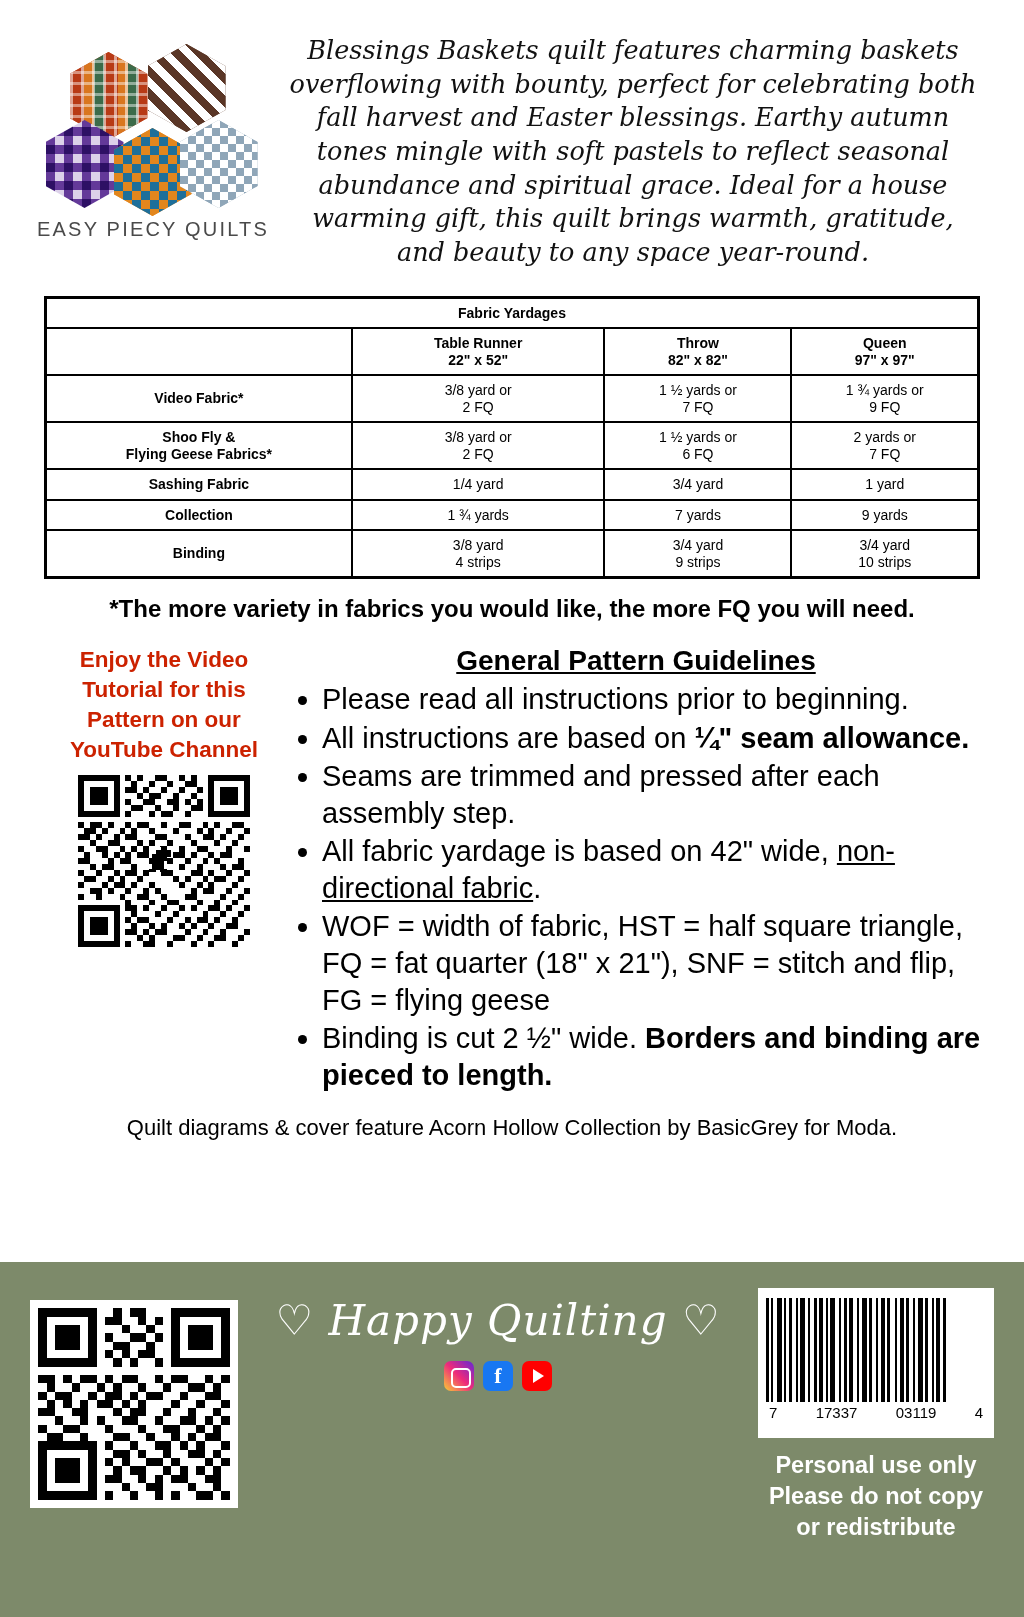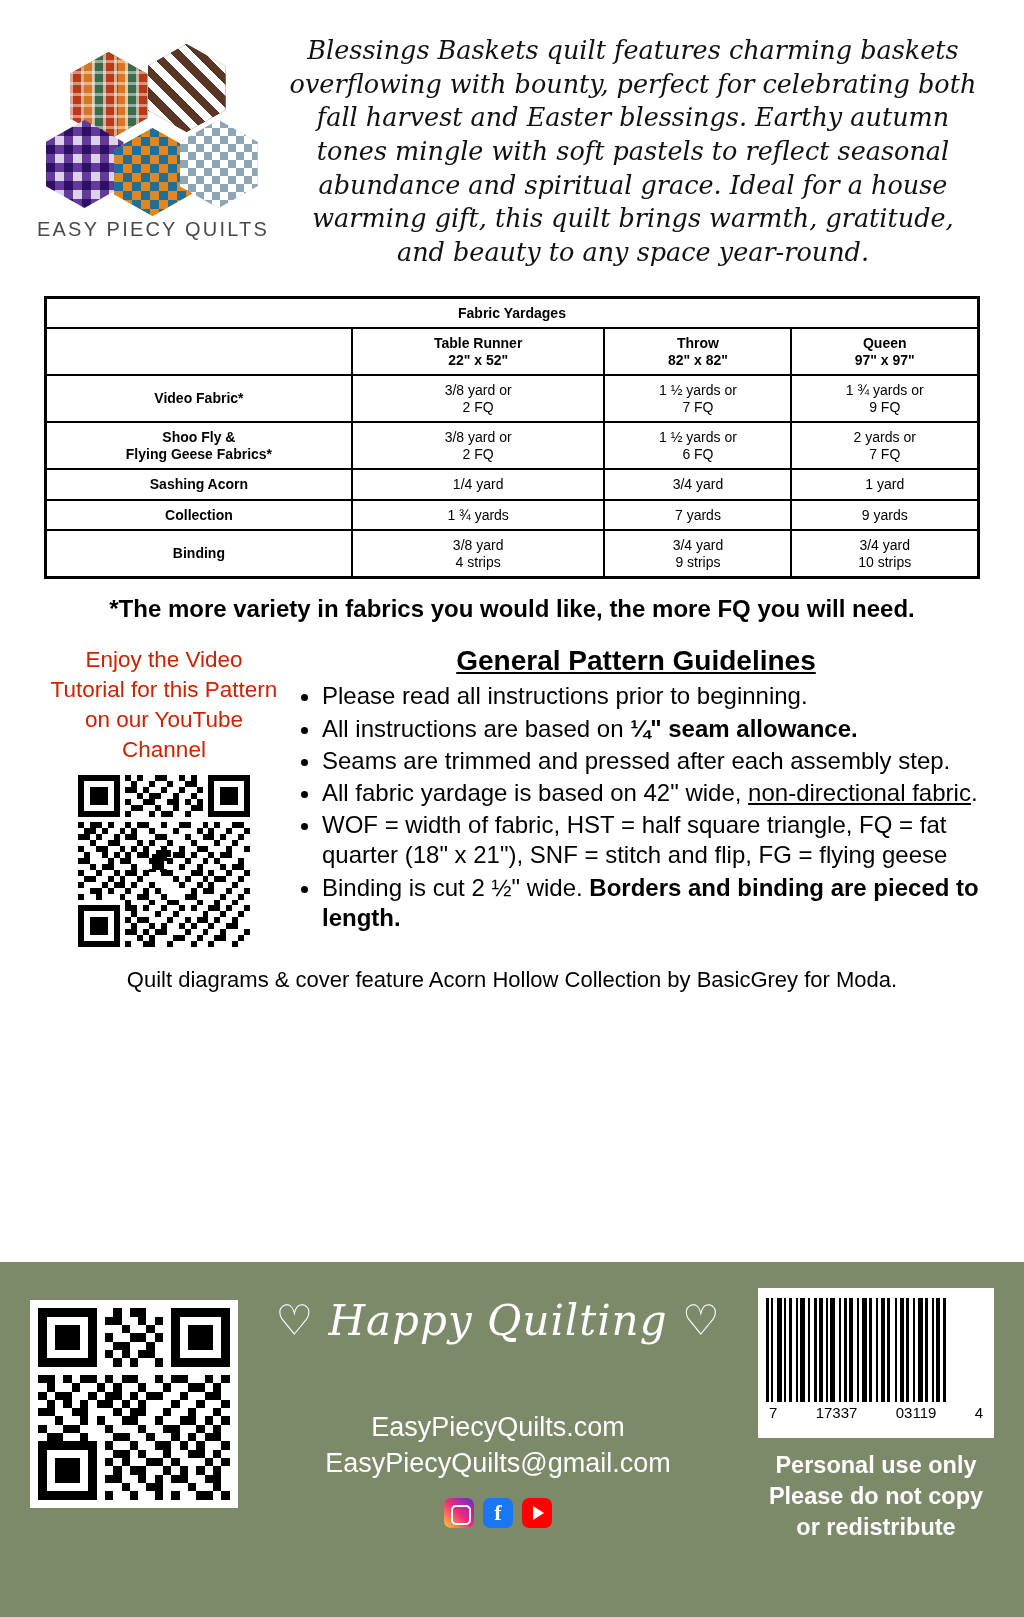--- a/index.html
+++ b/index.html
@@ -128,21 +128,21 @@
 
   
   .mid {
     display: flex;
     padding: 22px 40px 0 50px;
     align-items: flex-start;
   }
   .yt-block { width: 228px; flex: 0 0 228px; }
   .yt-text {
     color: #cc2200;
-    font-weight: normal;
+    font-weight: bold;
     font-size: 22.5px;
     line-height: 1.33;
     text-align: center;
   }
   .qr-small {
     width: 172px; height: 172px;
     margin: 10px auto 0 auto;
     position: relative;
     background: #fff;
   }
@@ -150,21 +150,21 @@
   .gl-title {
     text-align: center;
     font-weight: bold;
     font-size: 28px;
     text-decoration: underline;
     margin-bottom: 4px;
   }
   ul.gl {
     margin: 0;
     padding-left: 34px;
-    font-size: 24px;
+    font-size: 29px;
     line-height: 1.26;
   }
   ul.gl li { margin-bottom: 2px; }
   .u { text-decoration: underline; margin-top: 48px; }
   .b { font-weight: bold; }
 
   .credit {
     text-align: center;
     font-size: 22px;
     padding: 20px 20px 0 20px;
@@ -300,21 +300,21 @@
         </td>
         <td style="white-space:pre-line">3/8 yard or
 2 FQ</td>
         <td style="white-space:pre-line">1 ½ yards or
 6 FQ</td>
         <td style="white-space:pre-line">2 yards or
 7 FQ</td>
       </tr>
 
       <tr>
-        <td class="row-head">Sashing Acorn</td>
+        <td class="row-head">Sashing Fabric</td>
         <td>1/4 yard</td>
         <td>3/4 yard</td>
         <td>1 yard</td>
       </tr>
 
       <tr>
         <td class="row-head">Collection</td>
         <td>1 ¾  yards</td>
         <td>7 yards</td>
         <td>9 yards</td>
@@ -725,24 +725,20 @@
       </g>
     </svg>
   </div>
 
   <div class="footer-center">
     <div class="happy">
       <span>♡</span>
       <span>Happy Quilting</span>
       <span>♡</span>
     </div>
-    <div class="site">
-      <div>EasyPiecyQuilts.com</div>
-      <div>EasyPiecyQuilts@gmail.com</div>
-    </div>
     <div class="social">
       <span class="sicon ig"></span>
       <span class="sicon fb">f</span>
       <span class="sicon yt"></span>
     </div>
   </div>
 
   <div class="footer-right">
     <div class="barcode">
       <div class="bars">

